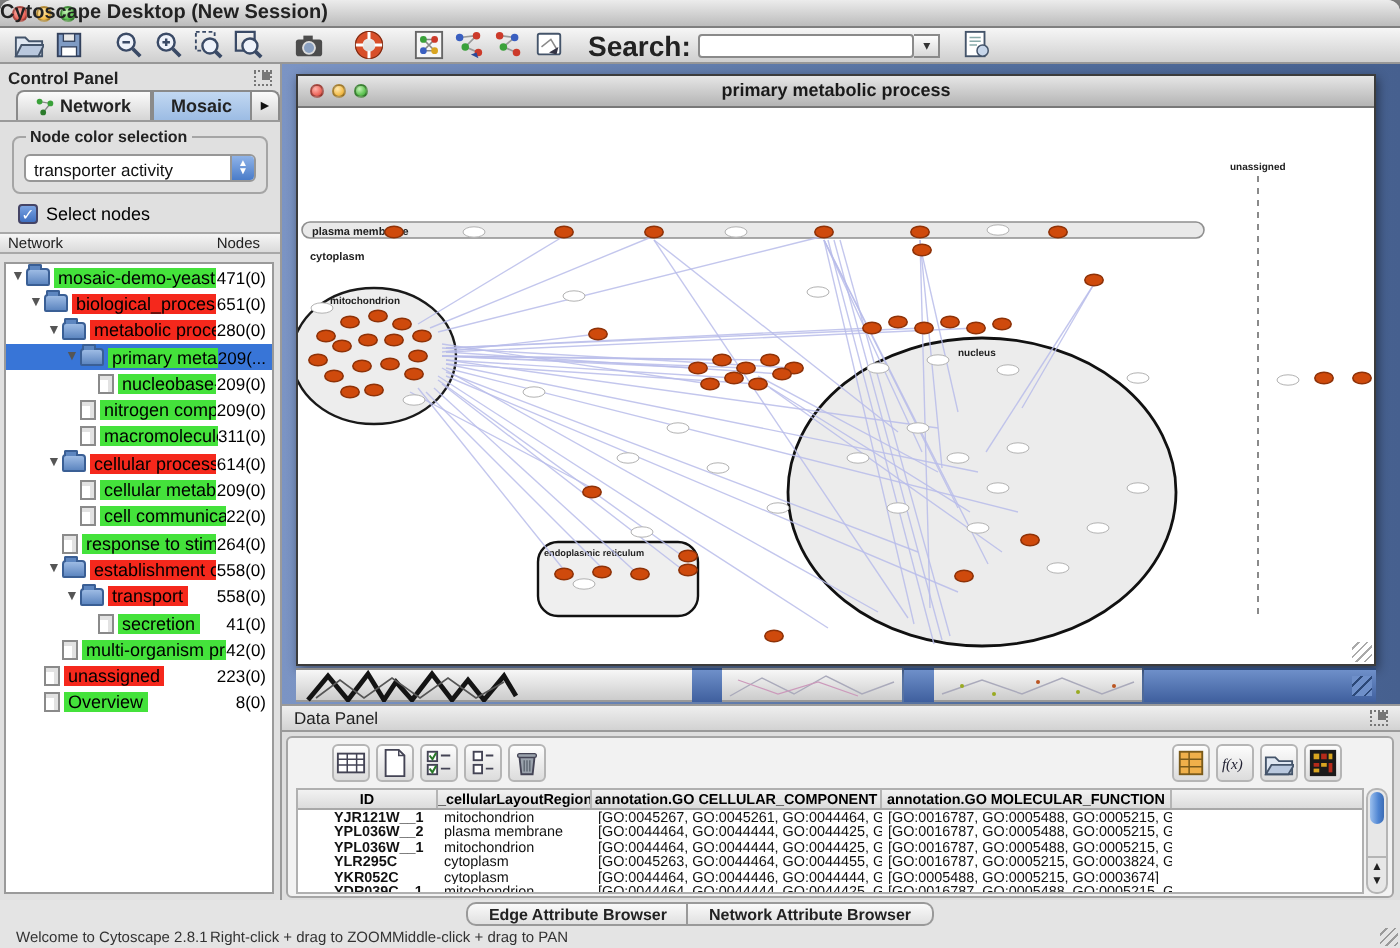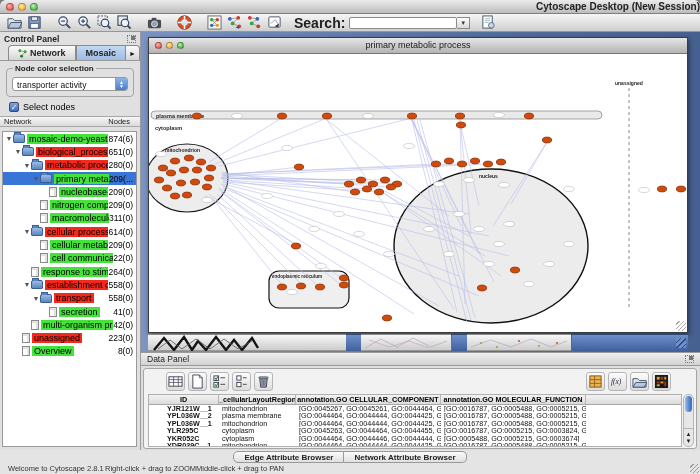--- a/index.html
+++ b/index.html
@@ -9,21 +9,21 @@
 
   
   .titlebar { position:absolute; left:0; top:0; width:700px; height:14px;
     background:linear-gradient(#ececec,#bcbcbc); border-bottom:1px solid #7f7f7f;
     border-radius:6px 6px 0 0; }
   .lights { position:absolute; left:6px; top:3px; display:flex; gap:4px; }
   .light { width:8px; height:8px; border-radius:50%; border:1px solid rgba(0,0,0,.25); }
   .light.red{ background:radial-gradient(circle at 35% 30%, #ffb3ab, #ee6b60 60%, #c9443a);}
   .light.yellow{ background:radial-gradient(circle at 35% 30%, #ffe9b0, #f5bf4f 60%, #cf9b2e);}
   .light.green{ background:radial-gradient(circle at 35% 30%, #c6f2b8, #61c555 60%, #3f9c38);}
-  .title { position:absolute; left:0; right:0; top:1px; text-align:right;
+  .title { position:absolute; left:0; right:0; top:1px; text-align:left;
     font-size:10px; font-weight:bold; color:#222; }
 
   
   .toolbar { position:absolute; left:0; top:14px; width:700px; height:18px;
     background:linear-gradient(#f6f6f6,#cfcfcf); border-bottom:1px solid #979797;
     display:flex; align-items:center; padding-left:6px; }
   .tbtn { width:17px; height:16px; display:flex; align-items:center; justify-content:center; margin-right:3px; }
   .tbtn svg { width:15px; height:15px; }
   .tsep { width:10px; height:1px; }
   .search-label { font-size:14px; font-weight:bold; color:#222; margin:0 4px 0 8px; }
@@ -88,21 +88,21 @@
 
   
   .right-col { flex:1; display:flex; flex-direction:column; }
   .net-area { position:relative; height:320px; background:linear-gradient(90deg,#7b94c4,#54709f 60%,#46608f); overflow:hidden; }
   .iwindow { position:absolute; left:7px; top:5px; width:540px; height:296px; background:#fff;
     border:1px solid #3c3c3c; box-shadow:1px 2px 5px rgba(0,0,0,.45); }
   .iw-titlebar { position:relative; height:16px; background:linear-gradient(#e6e6e6,#b4b4b4);
     border-bottom:1px solid #787878; }
   .iw-lights { position:absolute; left:6px; top:4px; display:flex; gap:4px; }
   .iw-light { width:7px; height:7px; border-radius:50%; border:1px solid rgba(0,0,0,.3); }
-  .iw-title { position:absolute; left:0; right:0; top:2px; text-align:center; font-size:9px; font-weight:normal; color:#1a1a1a;}
+  .iw-title { position:absolute; left:0; right:0; top:2px; text-align:center; font-size:9px; font-weight:bold; color:#1a1a1a;}
   .iw-canvas { position:absolute; left:0; top:16px; width:538px; height:278px; background:#fff; }
   .iw-grip { position:absolute; right:1px; bottom:1px; width:10px; height:10px;
     background:repeating-linear-gradient(135deg,#fff 0 2px,#aaa 2px 3px); }
   .mdi-strip { position:absolute; left:0; top:302px; width:559px; height:17px; }
   .frag { position:absolute; top:0; height:17px; background:linear-gradient(#f7f7f7,#cccccc);
     border-top:1px solid #8a8a8a; border-bottom:1px solid #999; }
   .bluefrag { position:absolute; top:0; height:17px; background:linear-gradient(#6e8fc9,#3f5f9e); border-top:1px solid #2c4878;}
   .gripblue { background:repeating-linear-gradient(135deg,#6e8fc9 0 3px,#2c4878 3px 4px); }
 
   
@@ -309,21 +309,21 @@
       </div>
       <div class="tree-header">
         <span class="c1">Network</span>
         <span class="c2">Nodes</span>
       </div>
       <div class="tree-box" id="tree-rows">
           <div class="tree-row" style="padding-left: 2px;">
             <span class="tri">▼</span>
             <span class="fold"></span>
             <span class="tlabel green">mosaic-demo-yeast</span>
-            <span class="tcount">874(6)</span>
+            <span class="tcount">471(0)</span>
           </div>
           <div class="tree-row" style="padding-left: 11px;">
             <span class="tri">▼</span>
             <span class="fold"></span>
             <span class="tlabel red">biological_process</span>
             <span class="tcount">651(0)</span>
           </div>
           <div class="tree-row" style="padding-left: 20px;">
             <span class="tri">▼</span>
             <span class="fold"></span>

